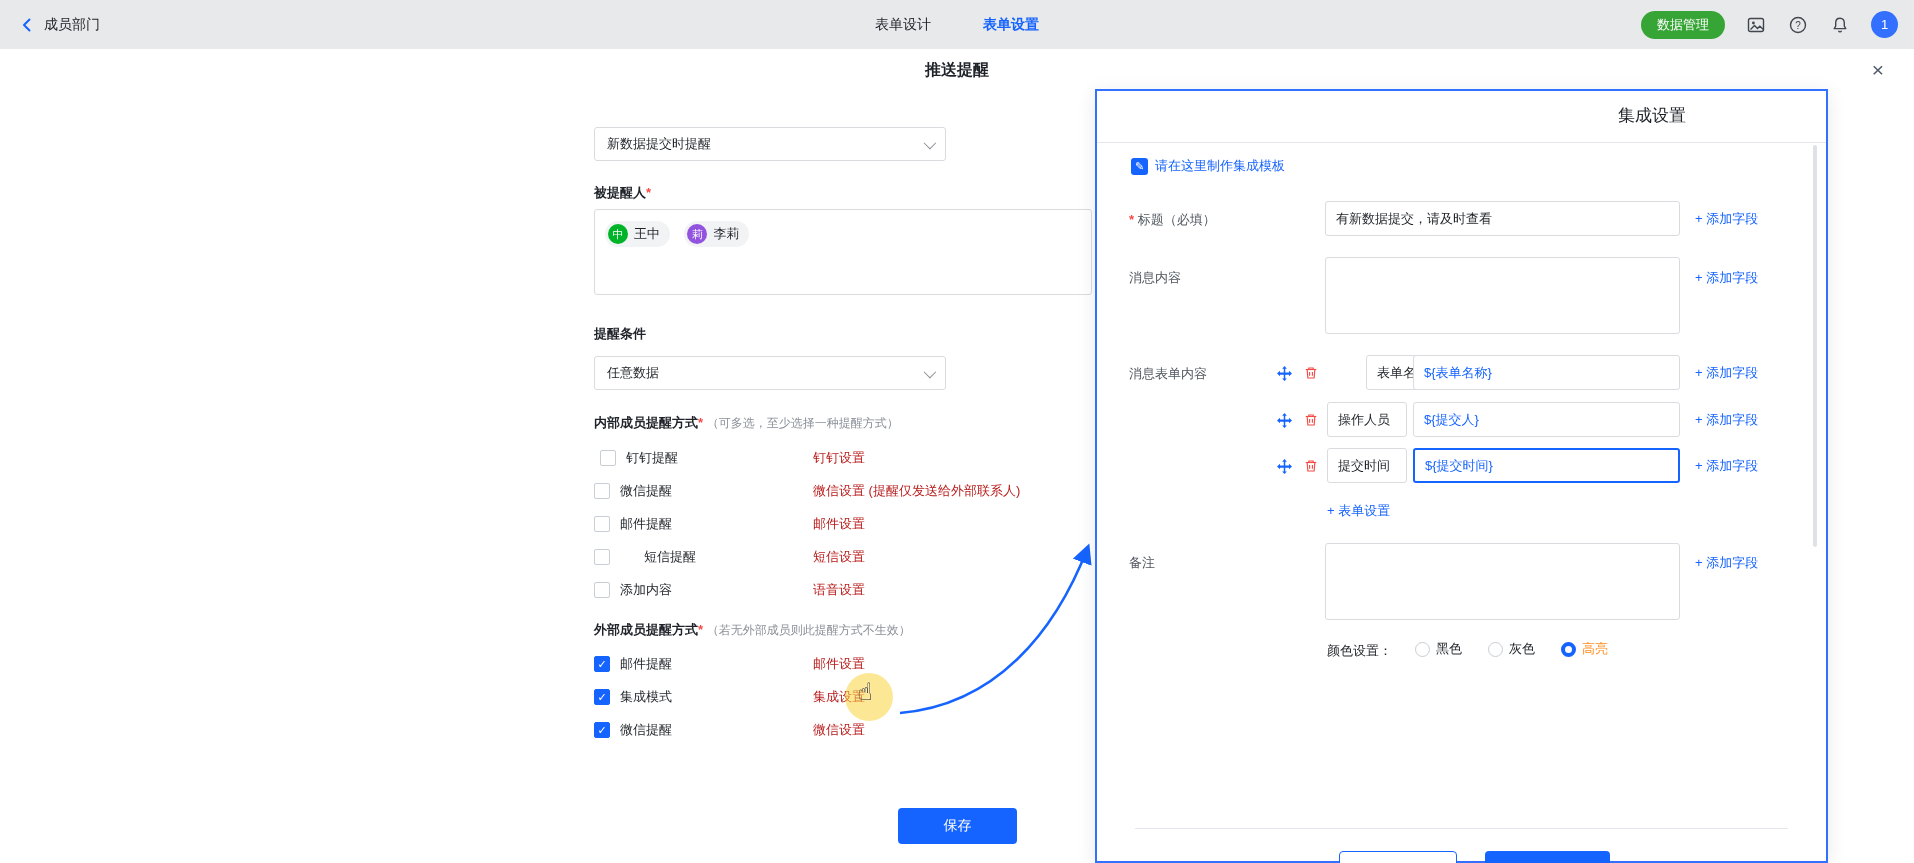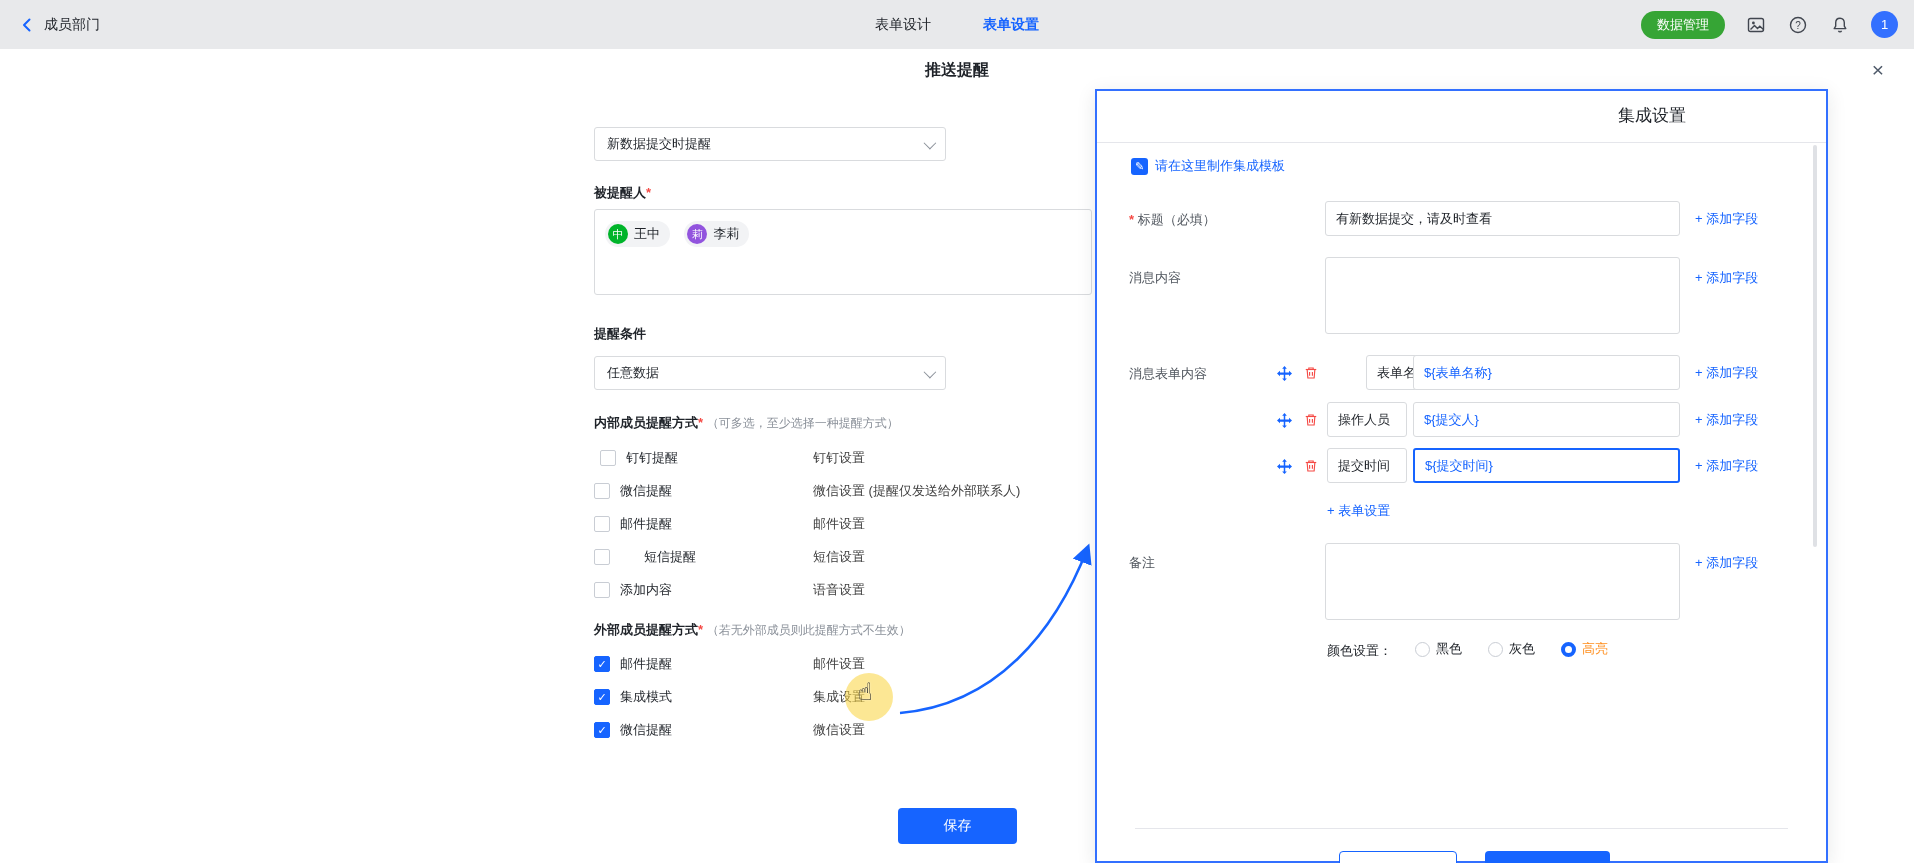--- a/index.html
+++ b/index.html
@@ -28,21 +28,21 @@
   .sel{position:absolute;width:352px;height:34px;border:1px solid #d9dbde;border-radius:3px;background:#fff;display:flex;align-items:center;justify-content:space-between;padding:0 12px;box-sizing:border-box;font-size:13px;color:#1f2329;cursor:pointer;}
   .chev{width:8px;height:8px;border-right:1.5px solid #8a9099;border-bottom:1.5px solid #8a9099;transform:rotate(45deg) translateY(-2px);}
   .flabel{position:absolute;font-size:13px;font-weight:700;color:#1f2329;}
   .req{color:#f54a45;font-weight:700;}
   .fnote{font-size:12px;color:#8a9099;font-weight:400;text-align:right;}
   .opt-row{position:absolute;left:594px;width:480px;height:20px;display:flex;align-items:center;}
   .cb{width:16px;height:16px;border:1px solid #c9cdd4;border-radius:2px;background:#fff;box-sizing:border-box;cursor:pointer;flex:none;}
   .cb.checked{background:#1664ff;border-color:#1664ff;color:#fff;font-size:11px;line-height:14px;text-align:center;}
   .cb.checked::after{content:"\2713";}
   .opt-label{margin-left:10px;font-size:13px;color:#1f2329;}
-  .opt-link{position:absolute;left:219px;font-size:13px;color:#404040;text-decoration:none;cursor:pointer;white-space:nowrap;}
+  .opt-link{position:absolute;left:219px;font-size:13px;color:#b91c1c;text-decoration:none;cursor:pointer;white-space:nowrap;}
   .tagbox{position:absolute;left:594px;top:209px;width:498px;height:86px;border:1px solid #d9dbde;border-radius:3px;background:#fff;padding:11px 10px;box-sizing:border-box;cursor:text;}
   .tag{display:inline-flex;align-items:center;height:26px;background:#f2f3f5;border-radius:14px;padding:0 10px 0 3px;margin-right:10px;cursor:pointer;}
   .tag-av{width:20px;height:20px;border-radius:50%;color:#fff;font-size:11px;display:flex;align-items:center;justify-content:center;margin-right:6px;}
   .tag-av.green{background:#00b42a;}
   .tag-av.purple{background:#9254de;}
   .tag-name{font-size:13px;color:#1f2329;}
   .btn-save{position:absolute;left:898px;top:808px;width:119px;height:36px;background:#1664ff;border:none;border-radius:4px;color:#fff;font-size:14px;cursor:pointer;}
 
   
   .hl-circle{position:absolute;left:845px;top:673px;width:48px;height:48px;border-radius:50%;background:rgba(250,211,60,.55);z-index:5;}

